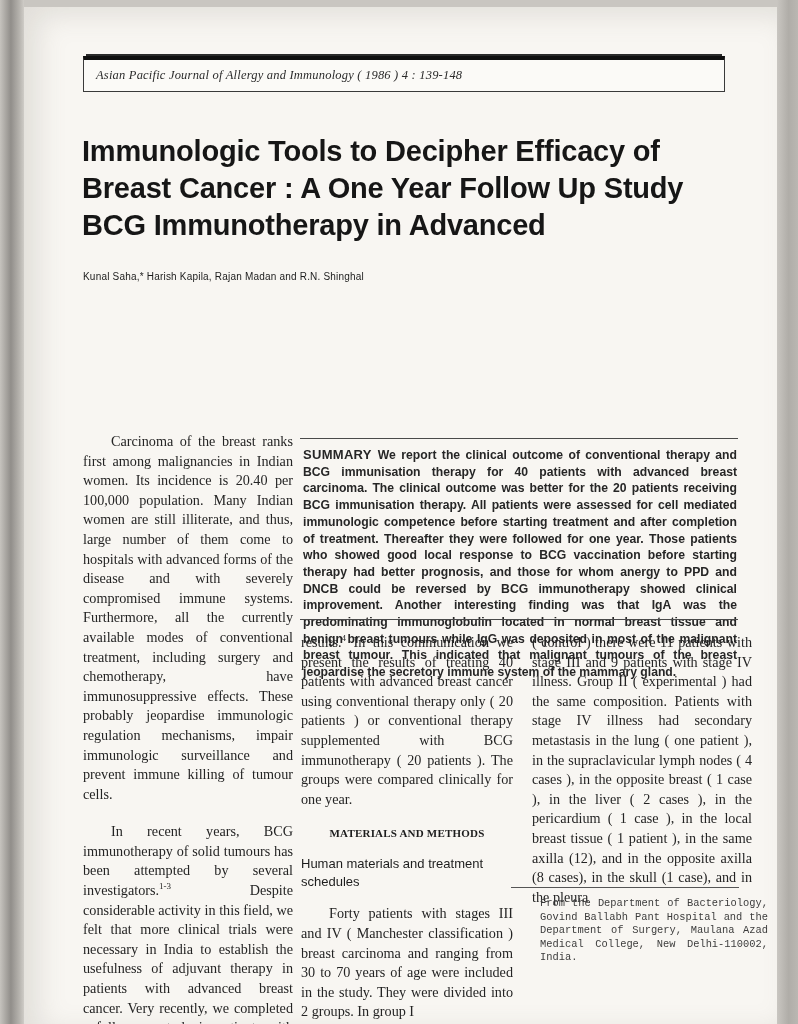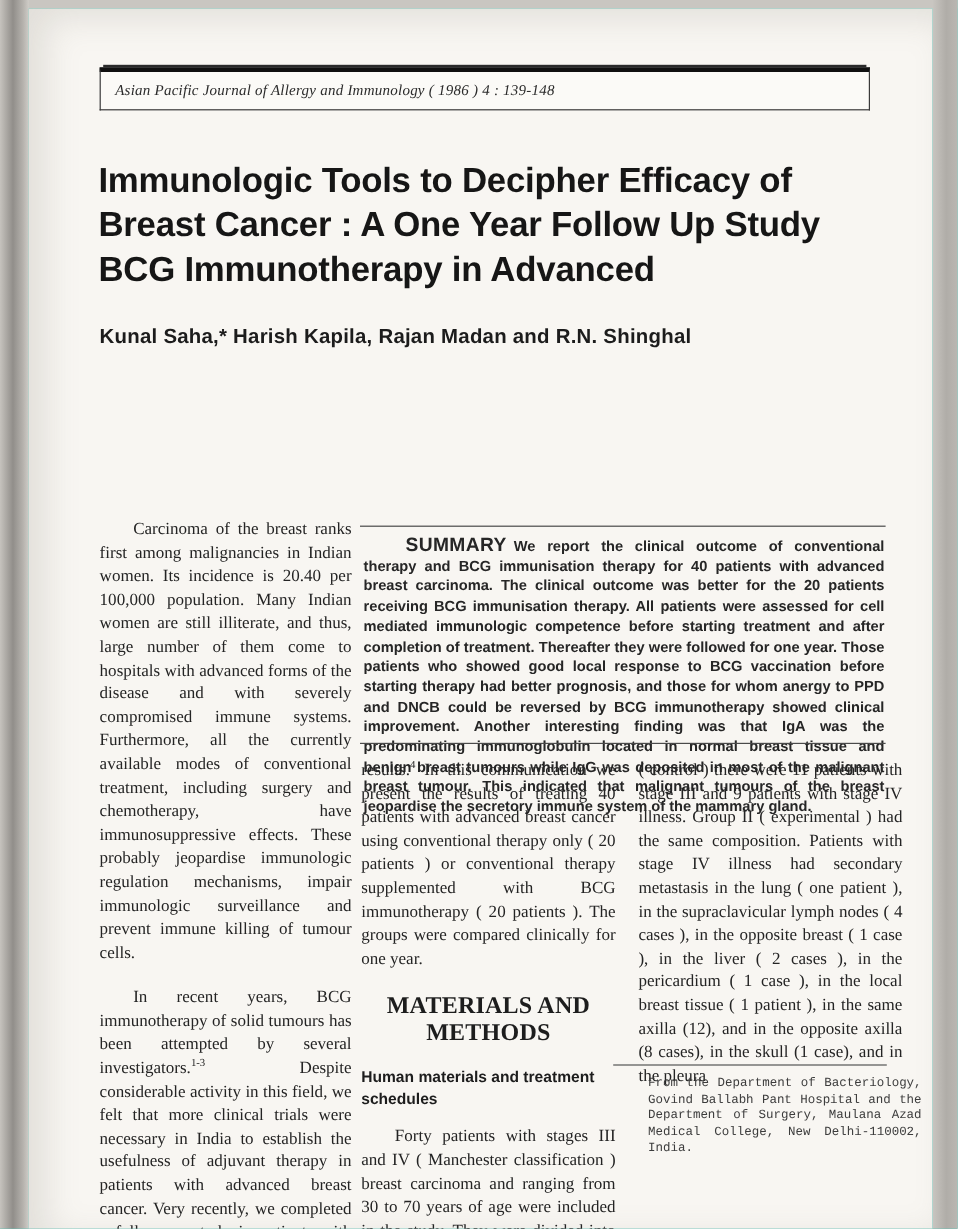--- a/index.html
+++ b/index.html
@@ -8,21 +8,21 @@
     width: 798px;
     height: 1024px;
     overflow: hidden;
     background: #d3d0cb;
     font-family: "Liberation Serif", serif;
   }
   .scan {
     position: relative;
     width: 798px;
     height: 1024px;
-    background: #14b8a6;
+    background: #15803d;
   }
   .edge-left {
     position: absolute;
     left: 0; top: 0;
     width: 24px; height: 1024px;
     background: linear-gradient(90deg, #c6c3be 0%, #918e8a 45%, #b5b2ad 80%, #cfccc7 100%);
   }
   .edge-right {
     position: absolute;
     right: 0; top: 0;
@@ -73,22 +73,22 @@
     font-size: 29px;
     line-height: 37px;
     color: #161616;
     letter-spacing: -0.2px;
   }
   .authors {
     position: absolute;
     left: 59px; top: 264px;
     width: 660px;
     font-family: "Liberation Sans", sans-serif;
-    font-weight: bold;
-    font-size: 17px;
+    font-weight: normal;
+    font-size: 10px;
     color: #1c1c1c;
     letter-spacing: 0.2px;
   }
   
   .p {
     font-size: 14.2px;
     line-height: 19.6px;
     text-align: justify;
     color: #242424;
     margin: 0 0 18px 0;
@@ -127,37 +127,36 @@
     left: 279px; top: 440px;
     width: 434px;
     font-family: "Liberation Sans", sans-serif;
     font-weight: bold;
     font-size: 12.2px;
     line-height: 16.7px;
     text-align: justify;
     color: #262626;
   }
   .summary-label {
-    font-size: 16px;
+    font-size: 13px;
     letter-spacing: 0.3px;
     padding-right: 6px;
-    margin-left: 35px;
   }
   
   .sec-heading {
     font-weight: bold;
-    font-size: 20px;
+    font-size: 11px;
     text-align: center;
     letter-spacing: 0.2px;
     margin: 15px 0 15px 0;
     color: #1d1d1d;
   }
   .sub-heading {
     font-family: "Liberation Sans", sans-serif;
-    font-weight: bold;
+    font-weight: normal;
     font-size: 13px;
     line-height: 18px;
     text-align: left;
     margin: 16px 0 13px 0;
     color: #1d1d1d;
   }
   
   .rule-footnote { left: 487px; top: 880px; width: 228px; border-top: 1px solid #555; }
   .footnote {
     position: absolute;

